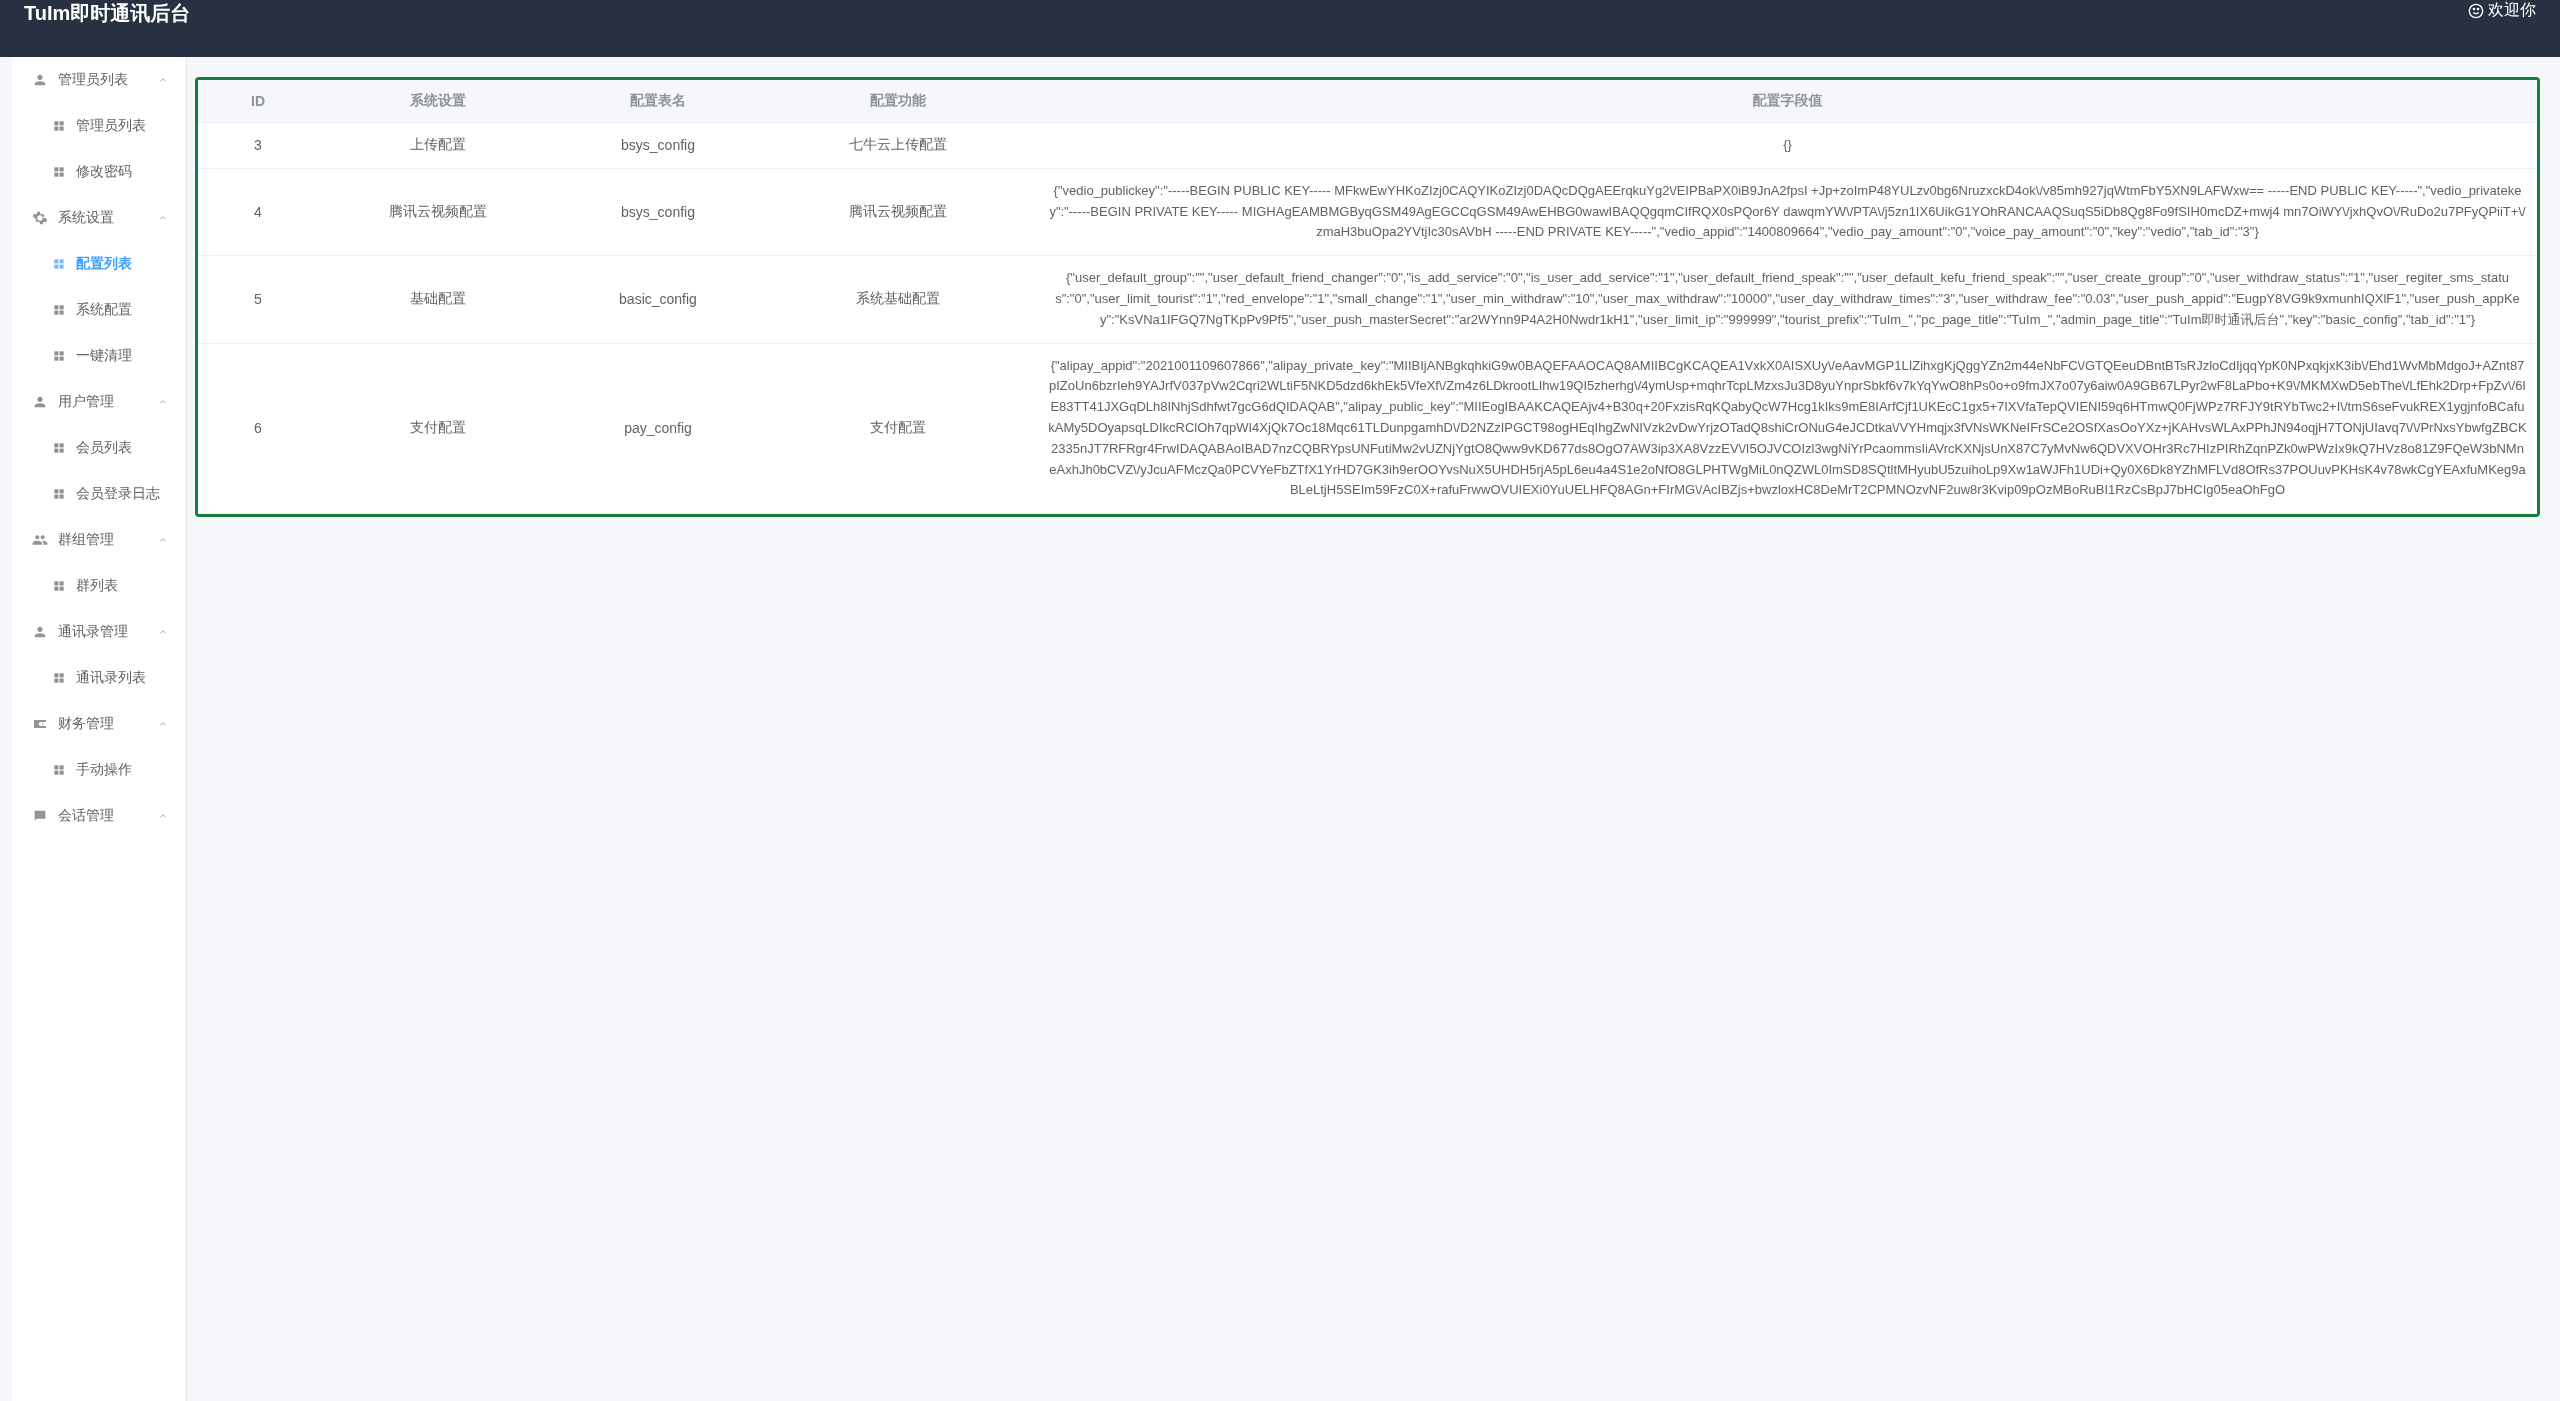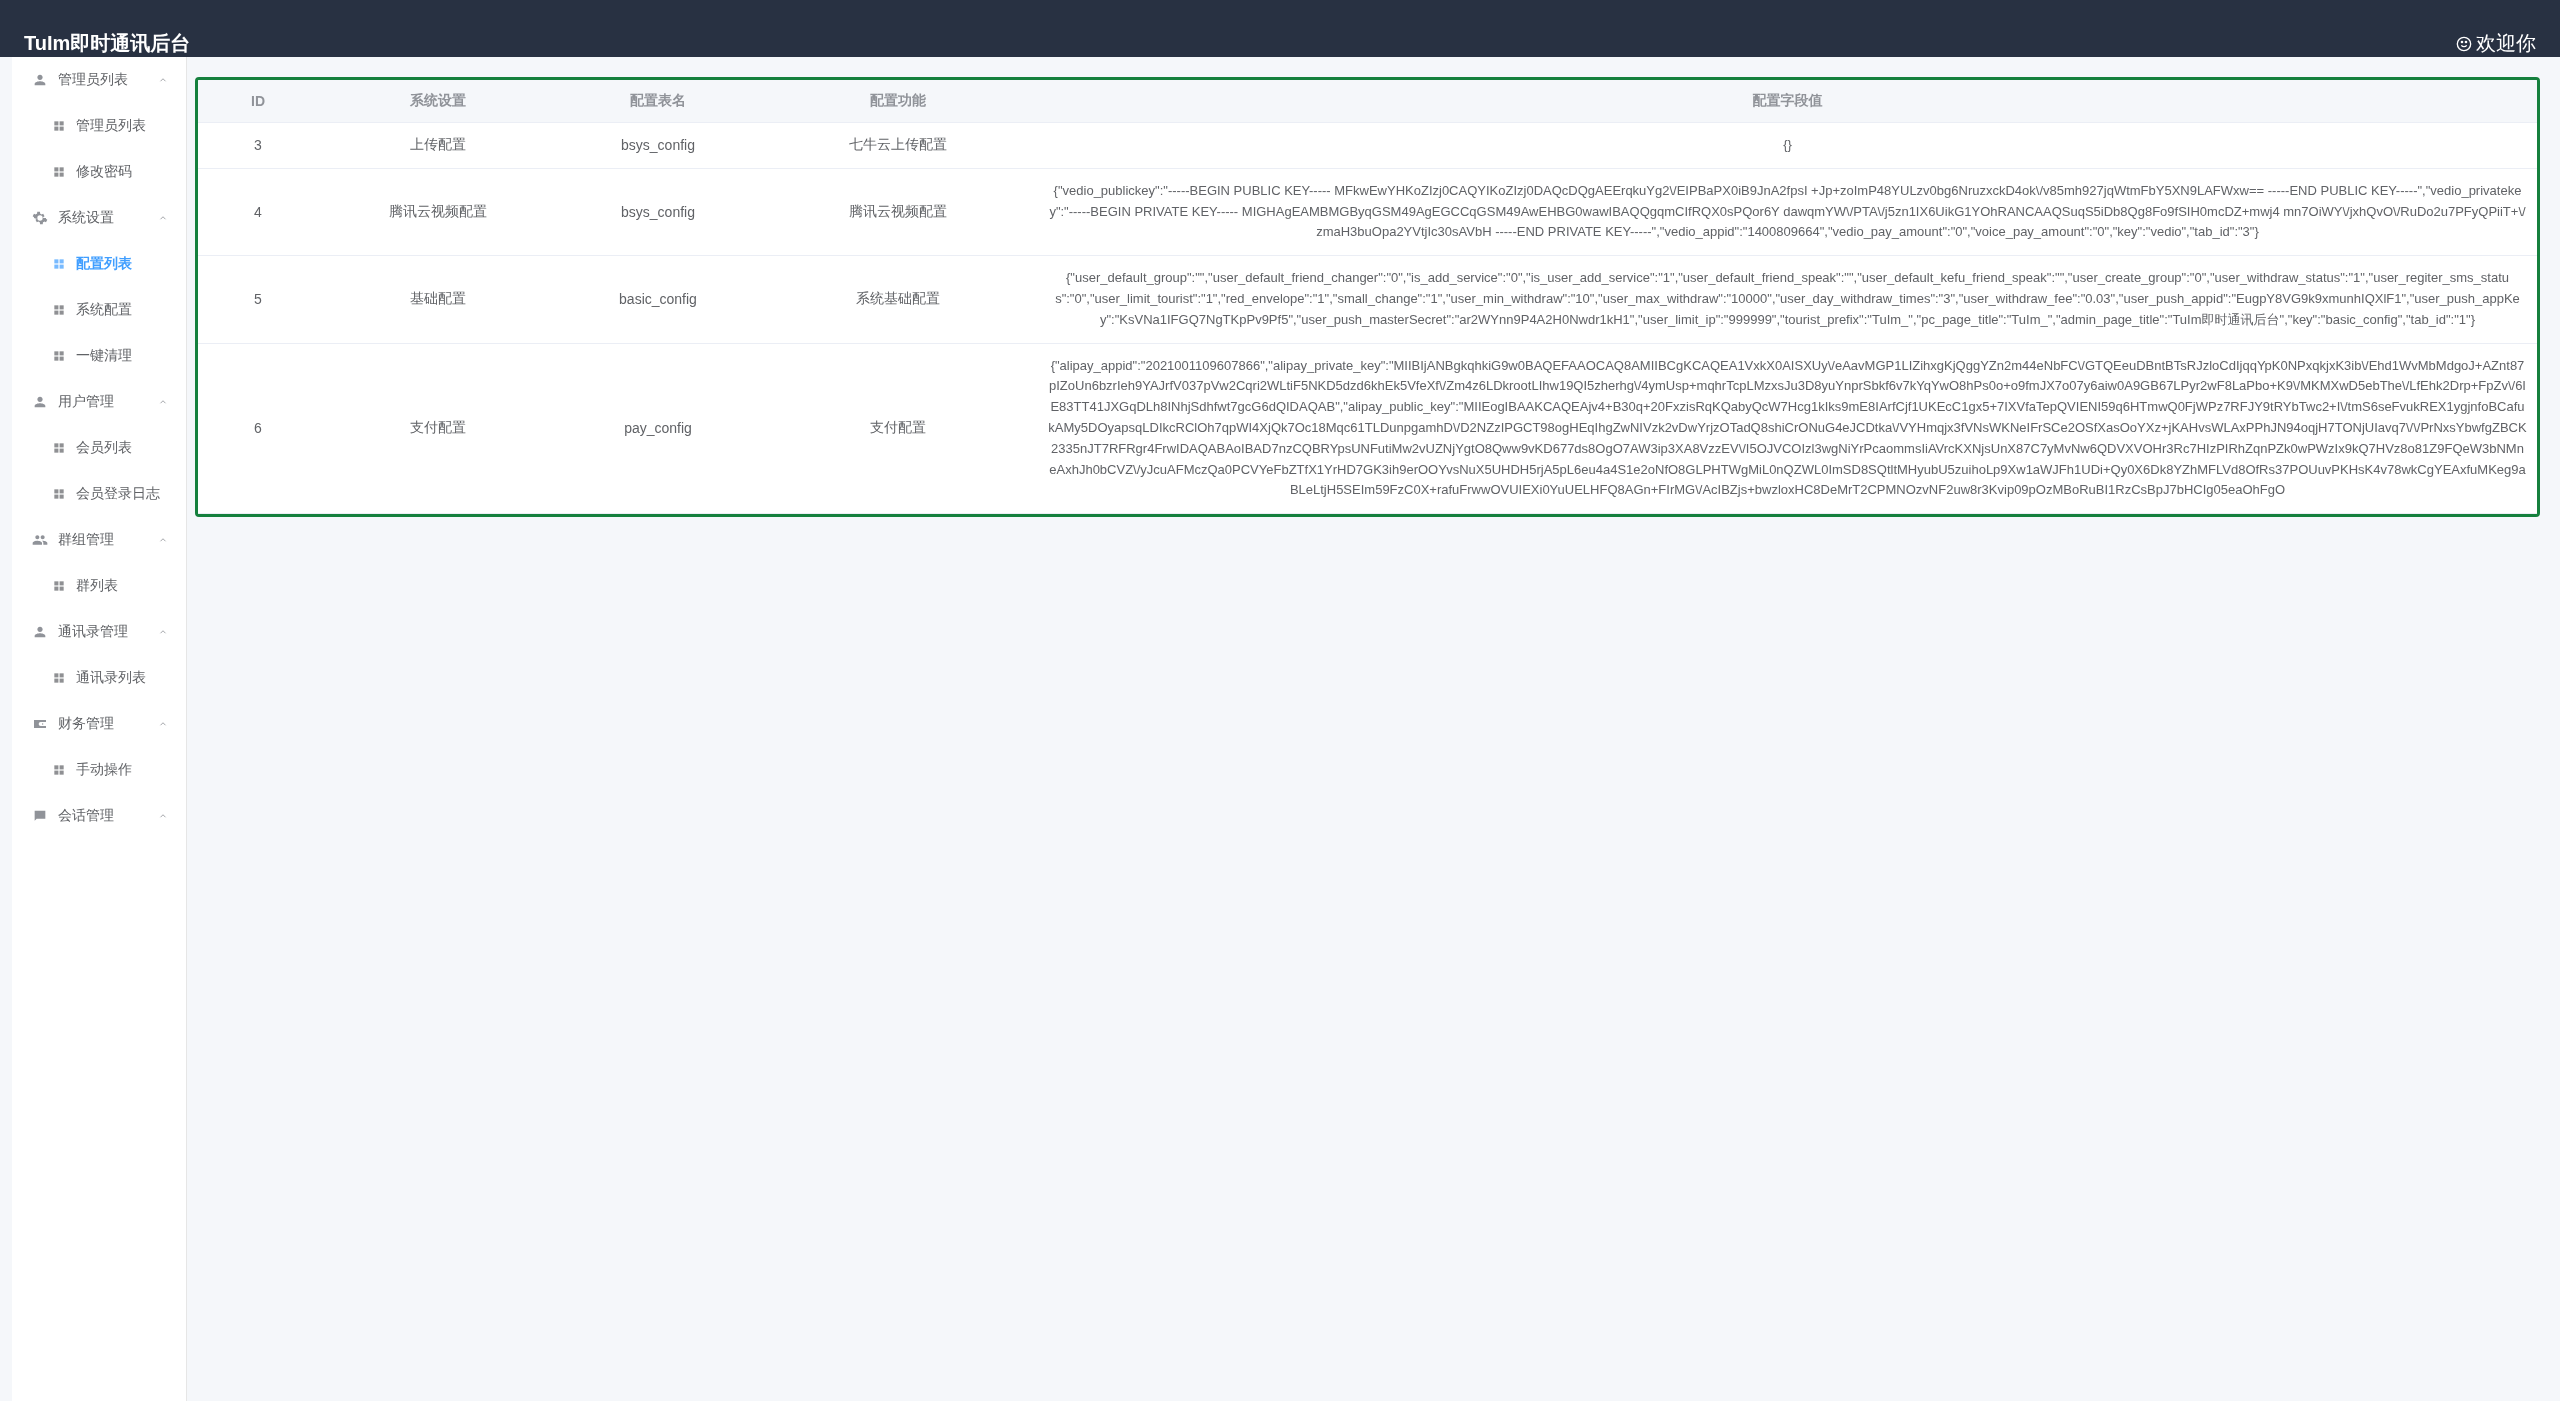--- a/index.html
+++ b/index.html
@@ -2,30 +2,30 @@
 <html><head>
 <meta charset="utf-8">
 <style>
 * { margin: 0; padding: 0; box-sizing: border-box; }
 body { font-family: -apple-system, "Microsoft YaHei", "PingFang SC", sans-serif; background: #f5f7fa; color: #333; }
 
 .top-header {
   height: 57px;
   background: #283142;
   display: flex;
-  align-items: flex-end;
+  align-items: flex-start;
   justify-content: space-between;
   padding: 0 24px;
   color: #fff;
   position: fixed;
   top: 0; left: 0; right: 0;
   z-index: 100;
 }
 .top-header .title { font-size: 20px; font-weight: 600; }
-.top-header .welcome { display: flex; align-items: center; gap: 4px; font-size: 20px; }
+.top-header .welcome { display: flex; align-items: center; gap: 4px; font-size: 16px; }
 .top-header .welcome svg { width: 16px; height: 16px; }
 
 .sidebar {
   position: fixed;
   top: 57px;
   left: 12px;
   bottom: 0;
   width: 175px;
   background: #fff;
   border-right: 1px solid #e6e6e6;

